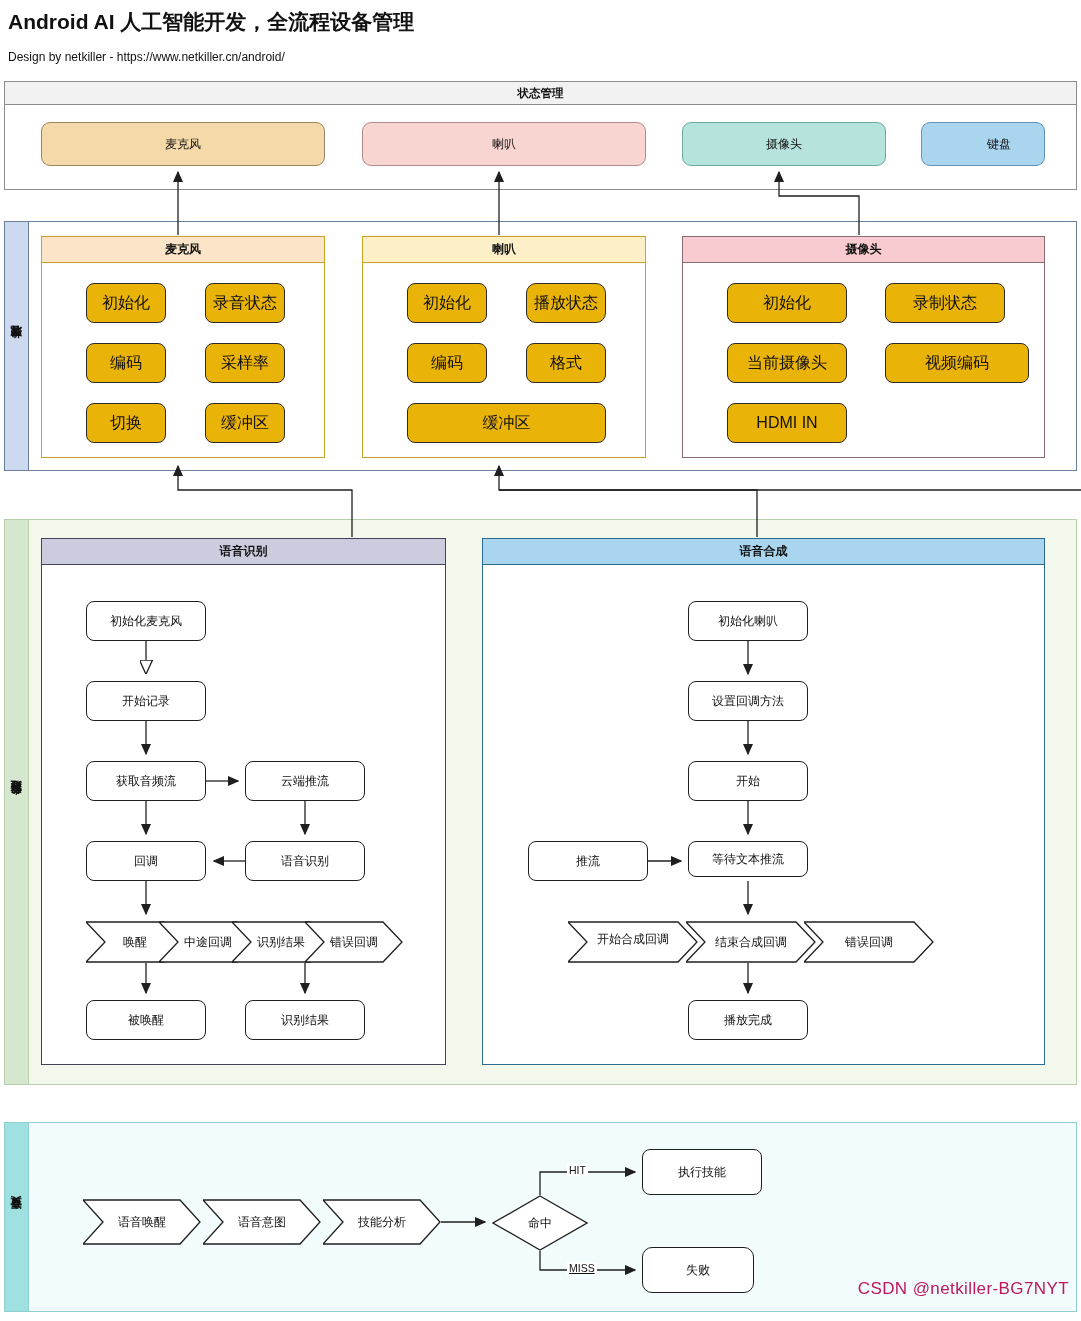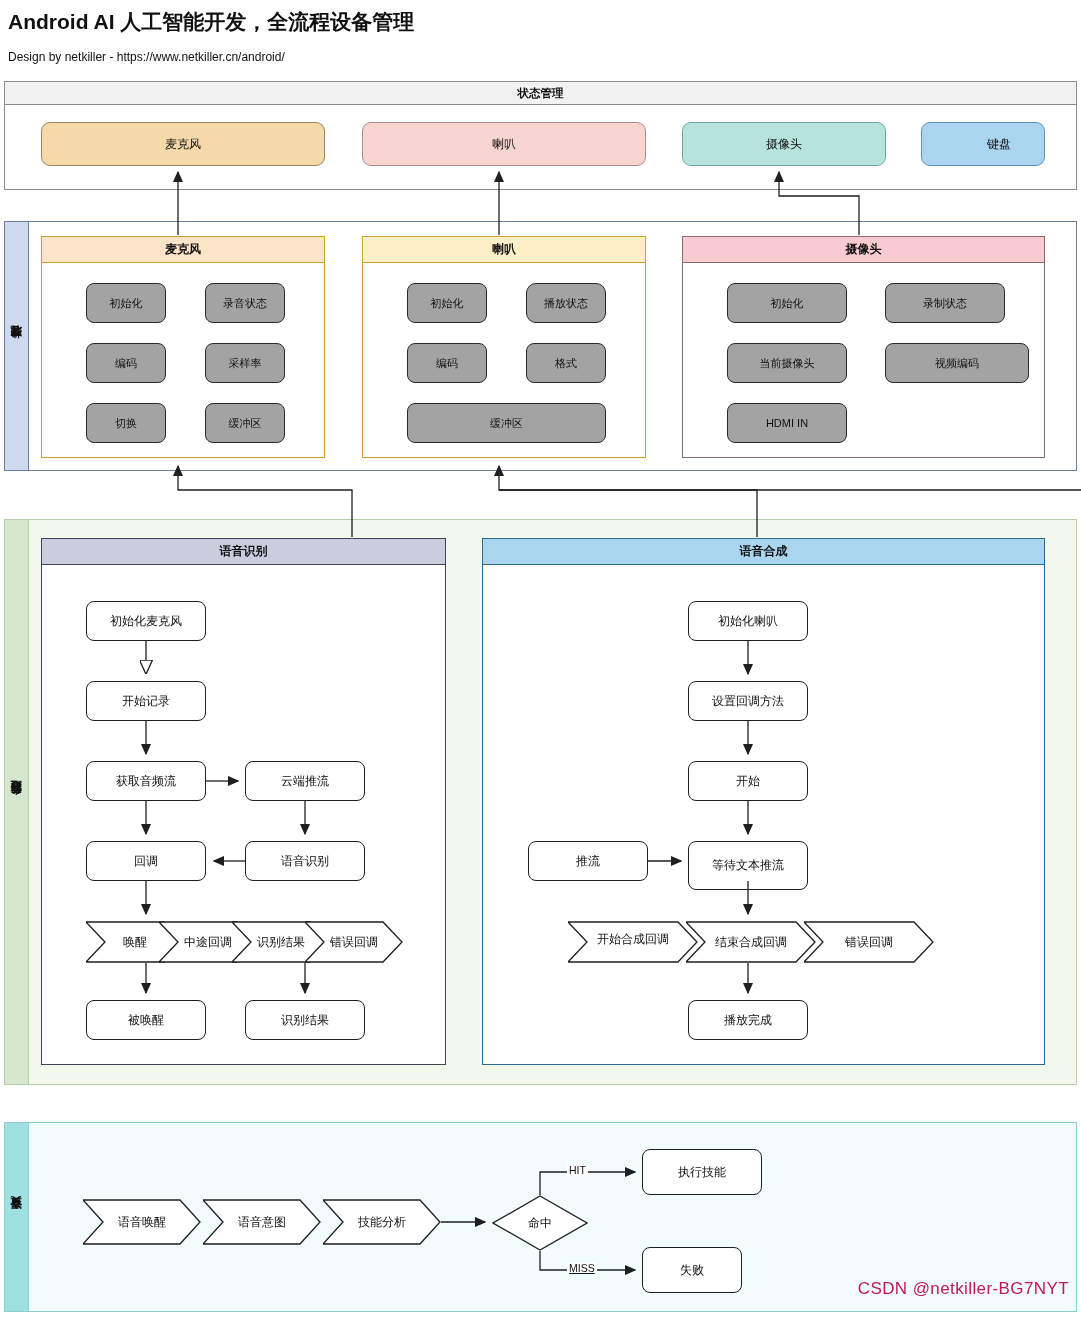--- a/index.html
+++ b/index.html
@@ -66,23 +66,23 @@
     background:#ffffff;border:1px solid #b9a15a;
   }
   .card-head{
     height:26px;box-sizing:border-box;
     display:flex;align-items:center;justify-content:center;
     font-size:12px;font-weight:bold;
     border-bottom:1px solid #b9a15a;
   }
   .chip{
     position:absolute;box-sizing:border-box;
-    border:1px solid #2b2b2b;border-radius:8px;background:#a3a3a3;
-    display:flex;align-items:center;justify-content:center;
-    font-size:11px;
+    border:1px solid #2b2b2b;border-radius:8px;background:#eab308;
+    display:flex;align-items:center;justify-content:center;
+    font-size:16px;
   }
   
   .fbox{
     position:absolute;box-sizing:border-box;
     border:1px solid #1f1f1f;border-radius:8px;background:#fff;
     display:flex;align-items:center;justify-content:center;
     font-size:12px;
   }
   
   .chev{
@@ -302,21 +302,21 @@
         </div>
       <div class="fbox" style="left:205px;top:142px;width:120px;height:40px;">
         <span>设置回调方法</span>
         </div>
       <div class="fbox" style="left:205px;top:222px;width:120px;height:40px;">
         <span>开始</span>
         </div>
       <div class="fbox" style="left:45px;top:302px;width:120px;height:40px;">
         <span>推流</span>
         </div>
-      <div class="fbox" style="left:205px;top:302px;width:120px;height:49px;">
+      <div class="fbox" style="left:205px;top:302px;width:120px;height:36px;">
         <span>等待文本推流</span>
         </div>
       <div class="fbox" style="left:205px;top:461px;width:120px;height:40px;">
         <span>播放完成</span>
         </div>
 
       <div class="chev" style="left:85px;top:382px;width:130px;height:36px;">
         <svg width="130" height="42">
             <polygon points="0,1 110,1 129,21 110,41 0,41 19,21" fill="#fff" stroke="#1f1f1f" stroke-width="1.3"></polygon>
           </svg>
@@ -375,21 +375,21 @@
     <div class="diamond" style="left:487px;top:72px;width:96px;height:56px;">
       <svg width="96" height="56">
           <polygon points="48,1 95,28 48,55 1,28" fill="#fff" stroke="#1f1f1f" stroke-width="1.3"></polygon>
         </svg>
       <span>命中</span>
     </div>
 
     <div class="fbox" style="left:637px;top:26px;width:120px;height:46px;">
       <span>执行技能</span>
       </div>
-    <div class="fbox" style="left:637px;top:124px;width:100px;height:46px;">
+    <div class="fbox" style="left:637px;top:124px;width:112px;height:46px;border-radius:10px;">
       <span>失败</span>
       </div>
 
     <svg class="conn" width="1073" height="190">
       <g stroke="#1f1f1f" stroke-width="1.3" fill="none">
         <line x1="436" y1="99" x2="480" y2="99" marker-end="url(#ah)"></line>
         <path d="M535,72 L535,49 L630,49" marker-end="url(#ah)"></path>
         <path d="M535,128 L535,147 L630,147" marker-end="url(#ah)"></path>
       </g>
     </svg>

